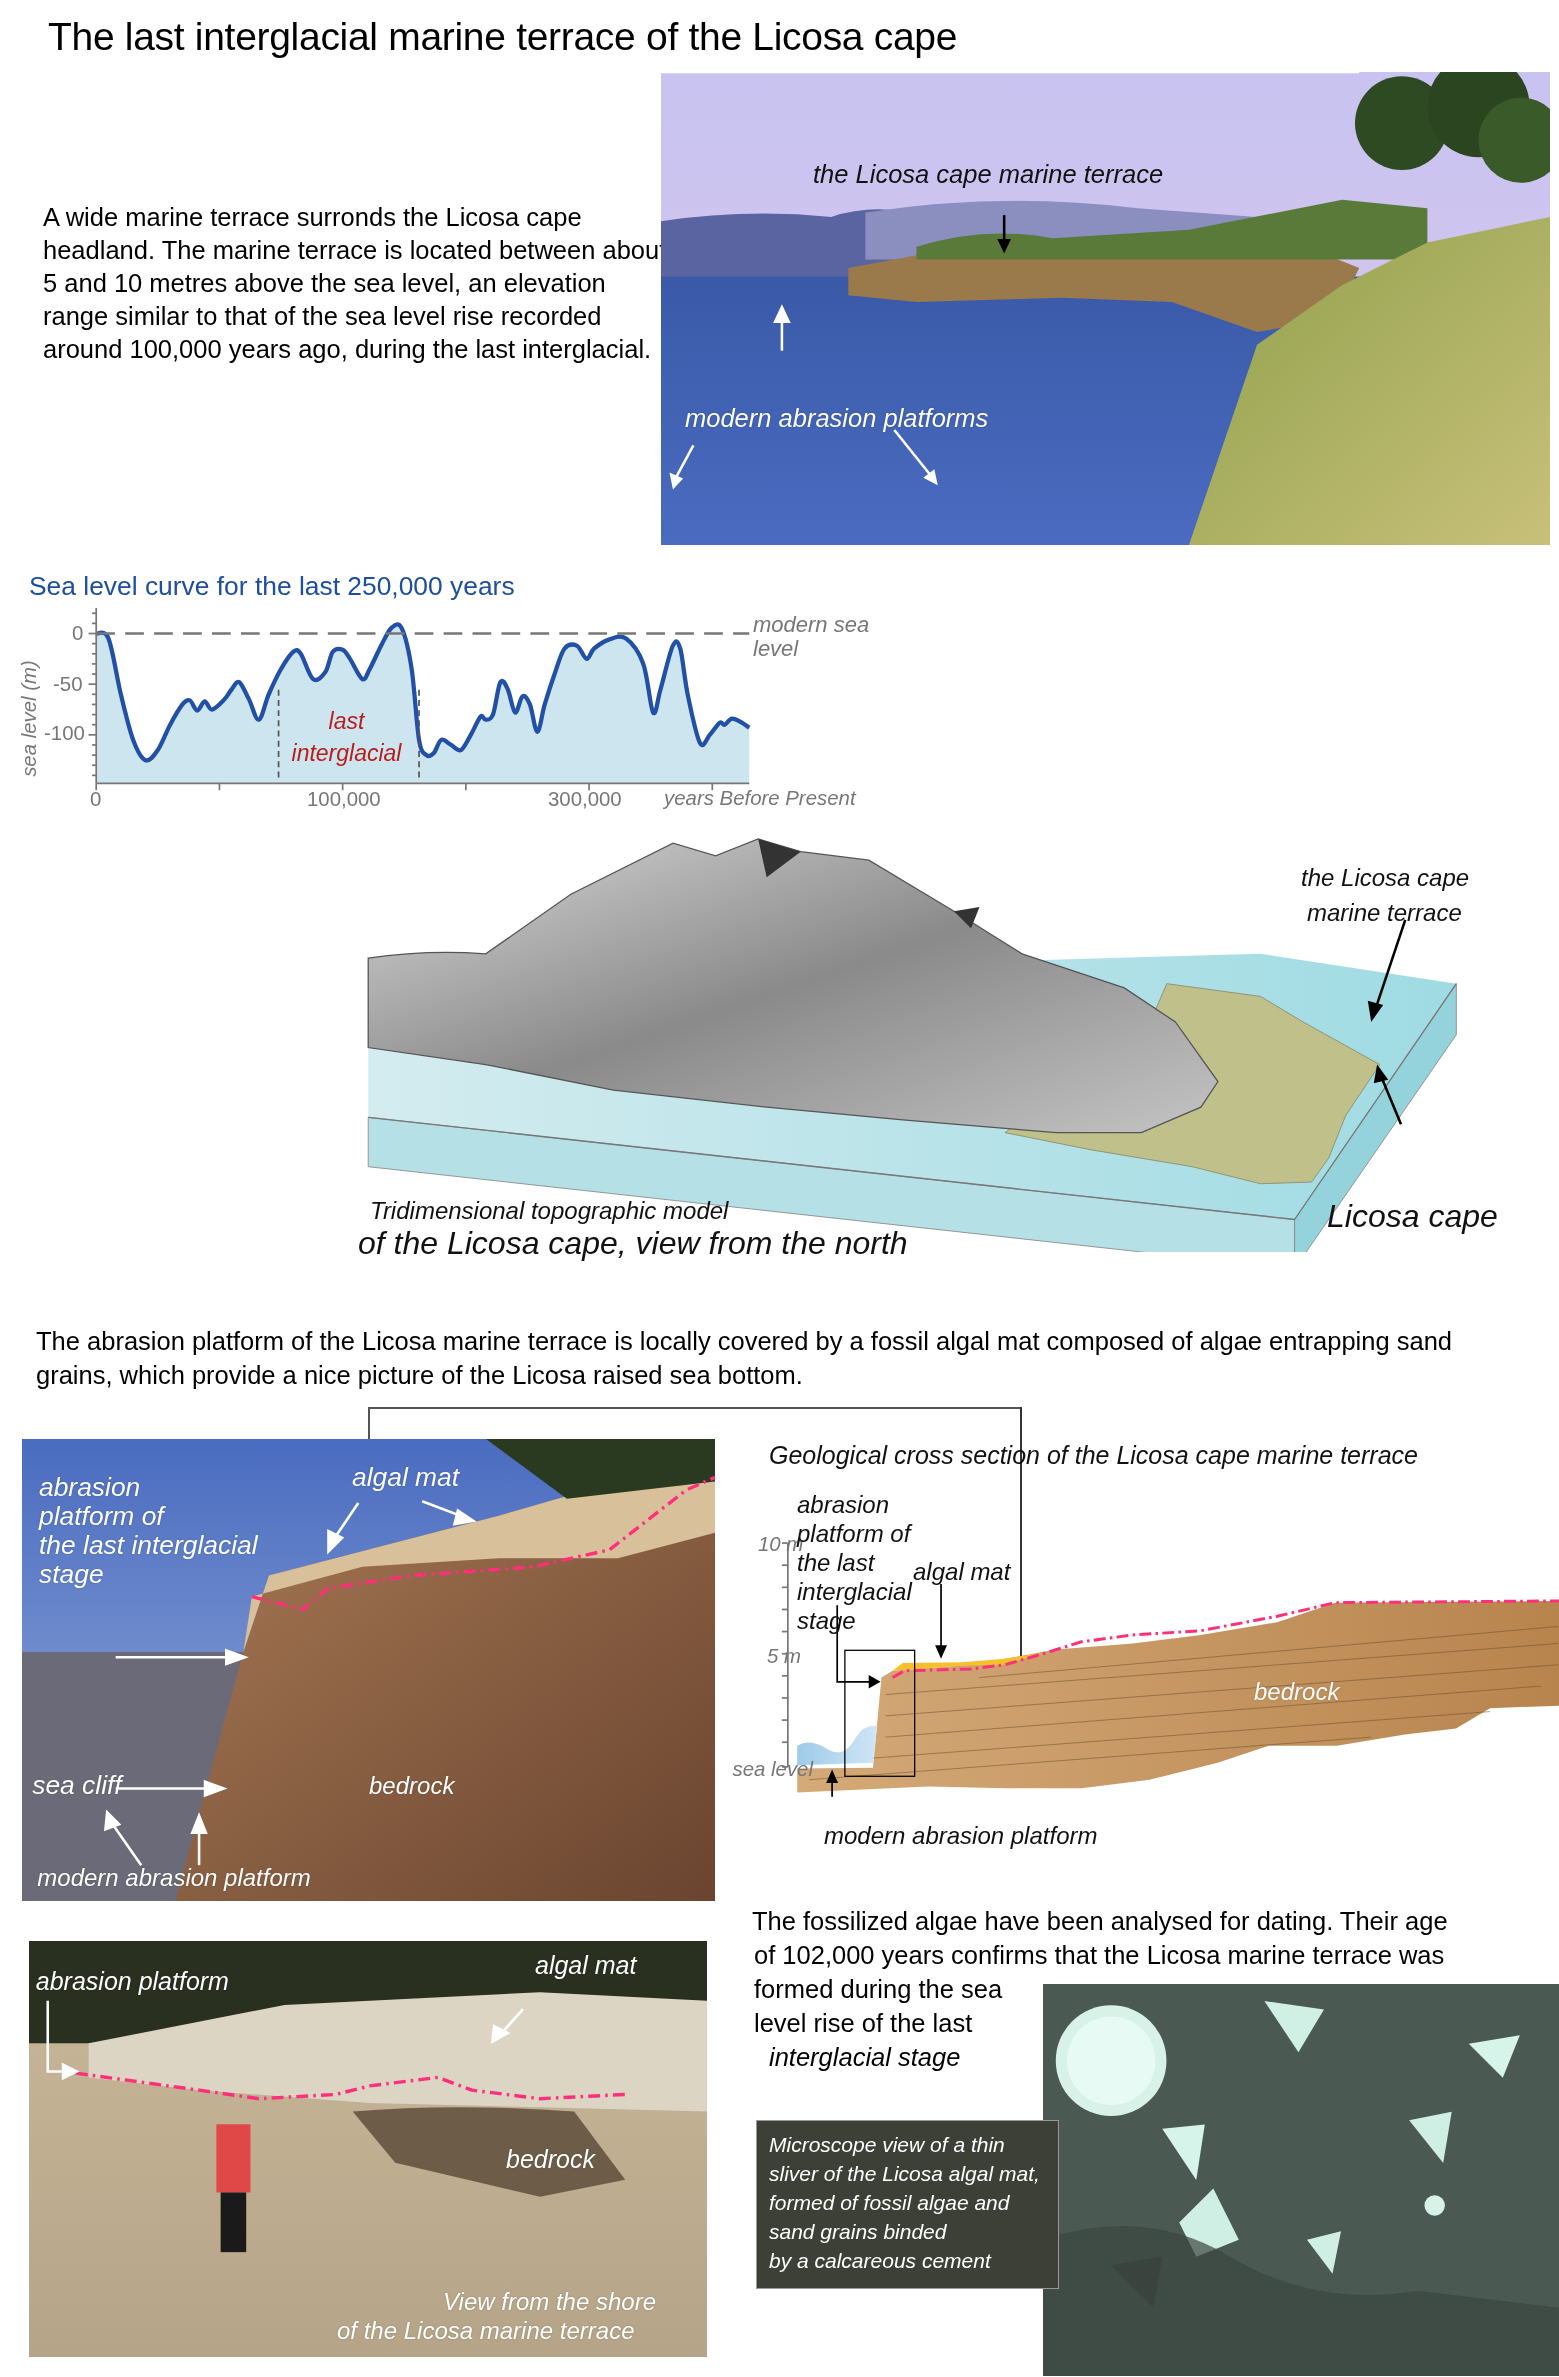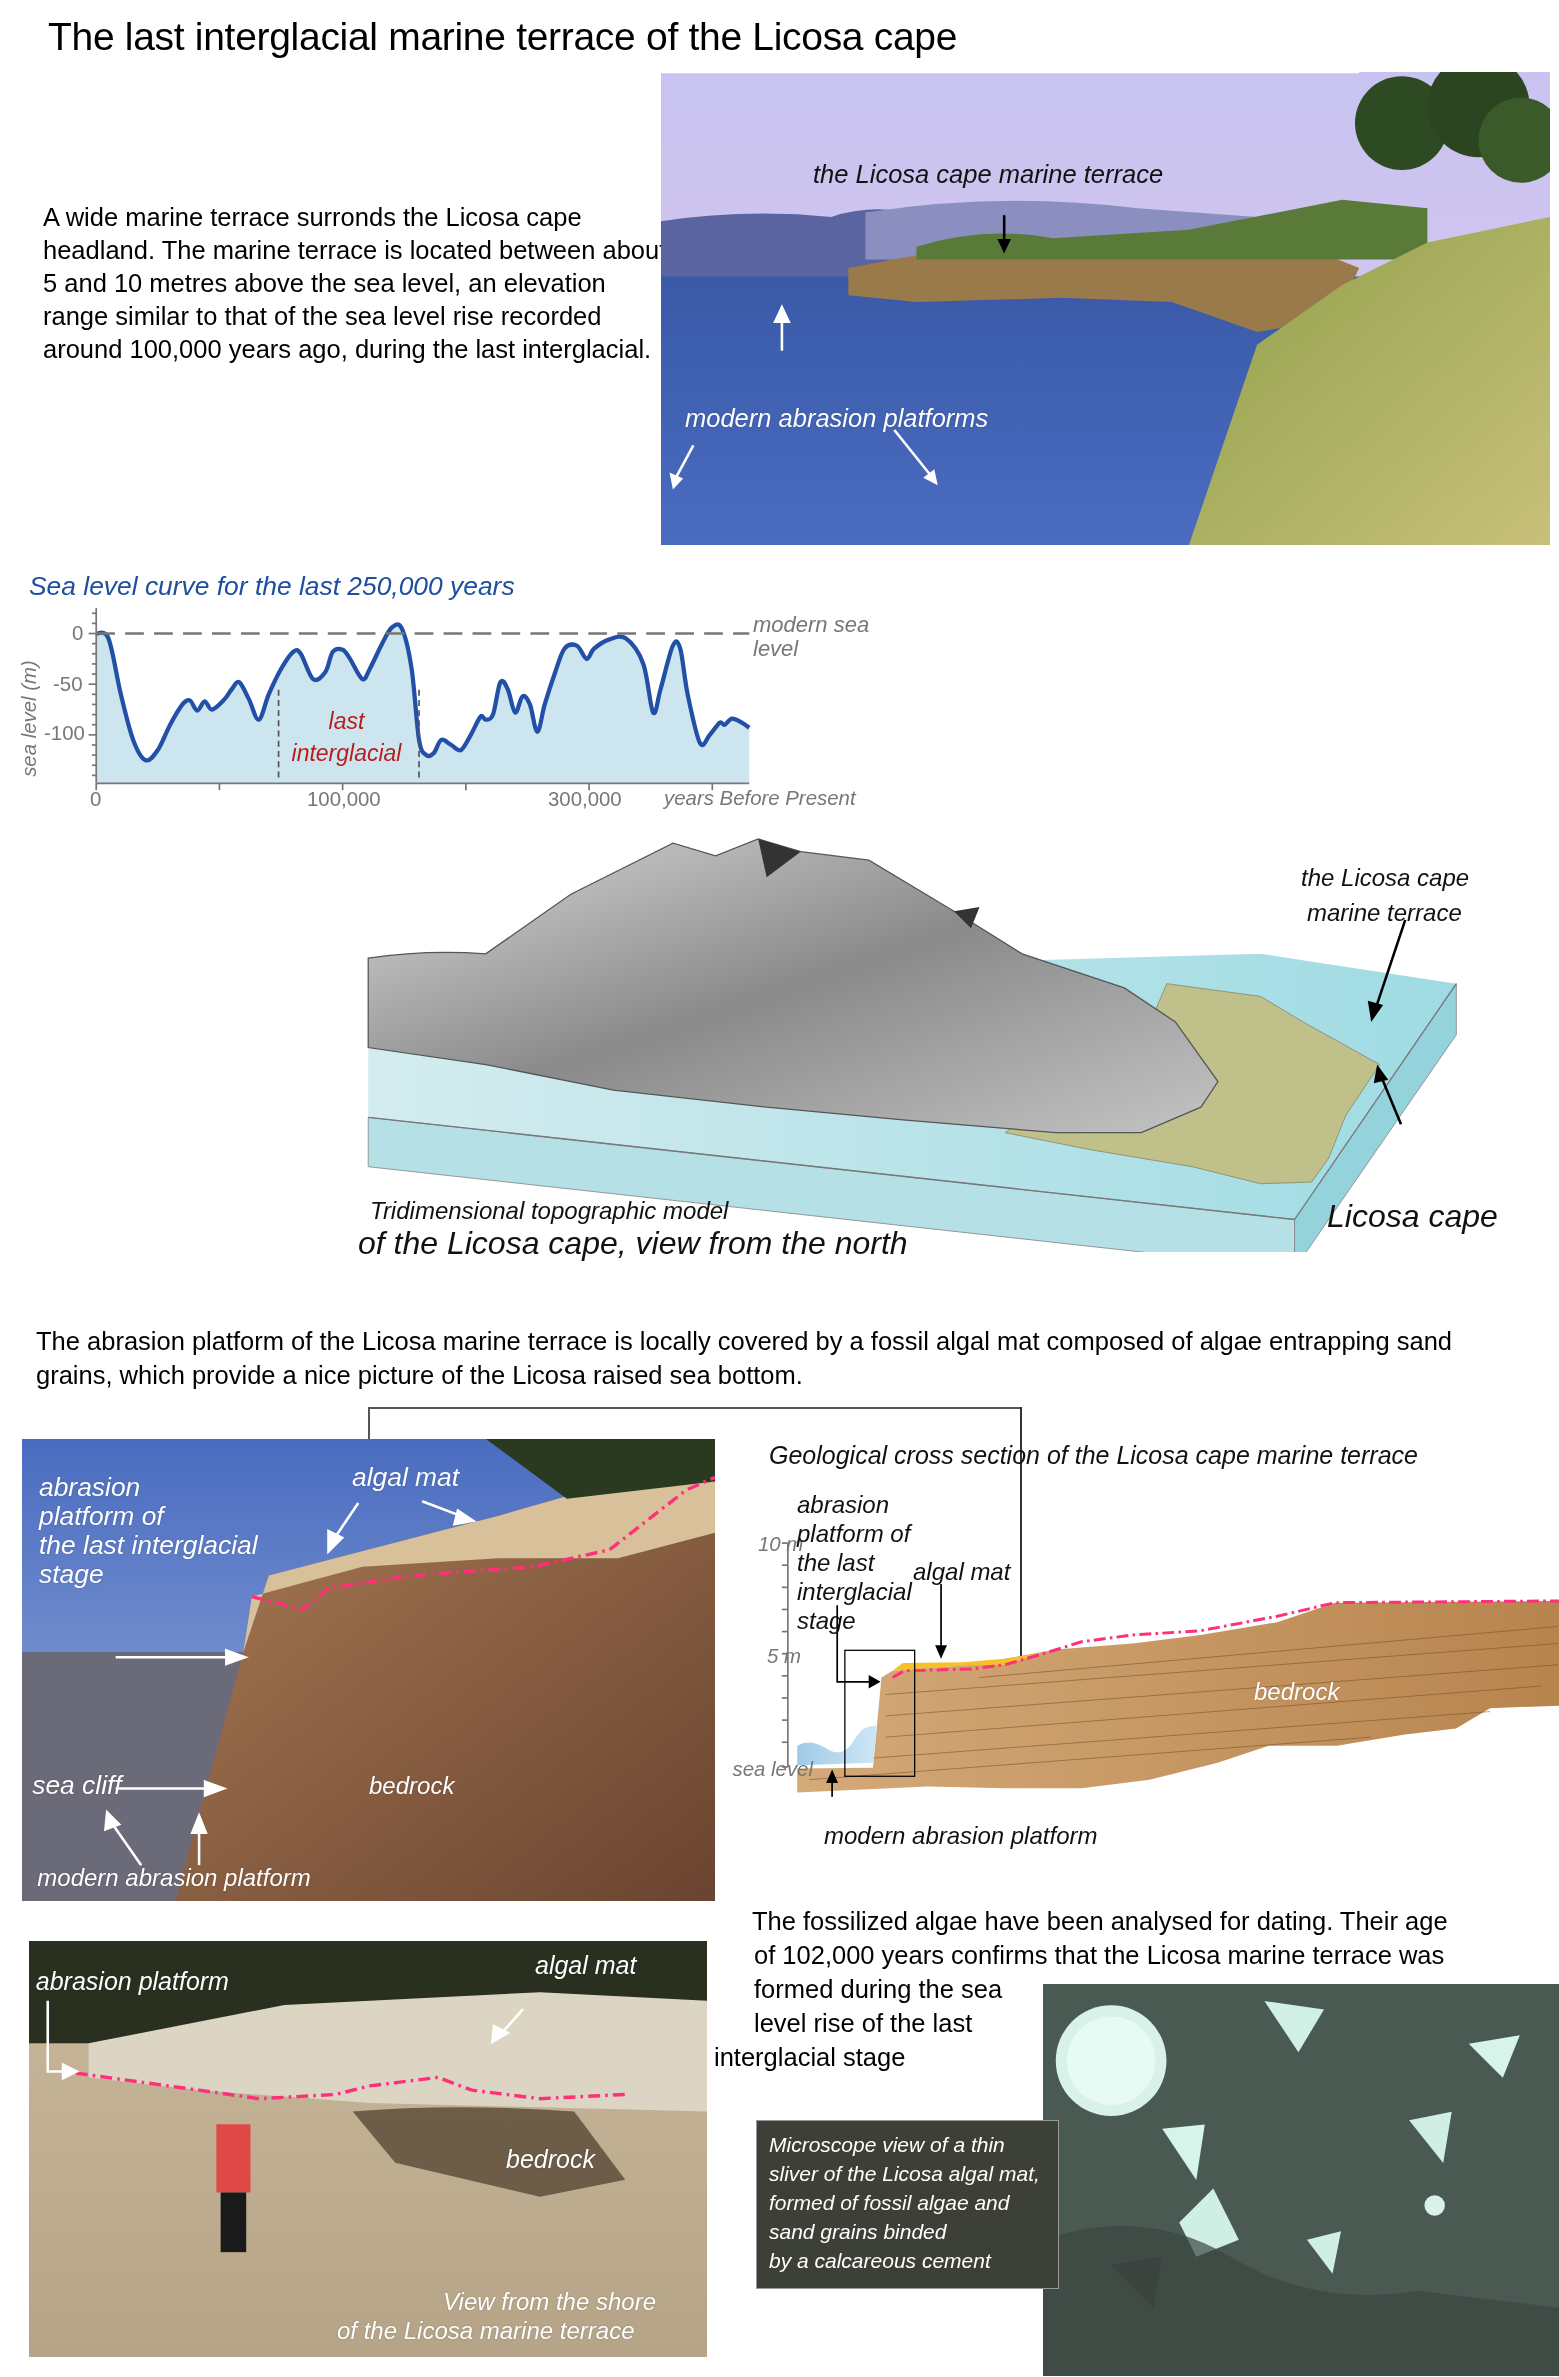--- a/index.html
+++ b/index.html
@@ -7,21 +7,21 @@
   body { position: relative; font-family: "Liberation Sans", sans-serif; color: #000; }
   .abs { position: absolute; }
   .it { font-style: italic; }
   .title { left: 48px; top: 15.3px; font-size: 39px; letter-spacing: -0.3px; white-space: nowrap; }
   .intro { left: 43px; top: 201px; width: 630px; font-size: 25.5px; line-height: 33px; }
   .photo { overflow: hidden; }
   .photo svg { display: block; width: 100%; height: 100%; }
   .lbl-w { color: #fff; font-style: italic; font-size: 26.4px; line-height: 29px; white-space: nowrap; text-shadow: 0 0 1.7px rgba(0,0,0,0.25); }
   .lbl-b { color: #111; font-style: italic; font-size: 26.4px; line-height: 29px; white-space: nowrap; }
   .para { font-size: 25.5px; line-height: 34px; }
-  .chart-title { left: 29px; top: 571px; font-size: 26.4px; font-style: italic; color: #1e4ea0; white-space: nowrap; }
+  .chart-title { left: 29px; top: 571px; font-size: 26.4px; color: #1e4ea0; white-space: nowrap; }
   .axis-lbl { color: #777; font-size: 20.4px; white-space: nowrap; }
   .caption-box { background: #3c4036; color: #fff; font-style: italic; font-size: 21px; line-height: 29px; padding: 8.5px 12px; border: 0.9px solid #999; }
 </style>
 </head>
 <body>
 
 <div class="abs title">The last interglacial marine terrace of the Licosa cape</div>
 
 <div class="abs intro">A wide marine terrace surronds the Licosa cape headland. The marine terrace is located between about 5 and 10 metres above the sea level, an elevation range similar to that of the sea level rise recorded around 100,000 years ago, during the last interglacial.</div>
 
@@ -303,21 +303,21 @@
   <div class="abs lbl-w" style="left:506px; top:10.2px; font-size:25px;">algal mat</div>
   <div class="abs lbl-w" style="left:477px; top:204px; font-size:25px;">bedrock</div>
   <div class="abs lbl-w" style="left:414px; top:346px; font-size:24px;">View from the shore</div>
   <div class="abs lbl-w" style="left:308px; top:375px; font-size:24px;">of the Licosa marine terrace</div>
 </div>
 
 <div class="abs para" style="left:752px; top:1904px; white-space:nowrap;">The fossilized algae have been analysed for dating. Their age</div>
 <div class="abs para" style="left:754px; top:1938px; white-space:nowrap;">of 102,000 years confirms that the Licosa marine terrace was</div>
 <div class="abs para" style="left:754px; top:1972px; white-space:nowrap;">formed during the sea</div>
 <div class="abs para" style="left:754px; top:2006px; white-space:nowrap;">level rise of the last</div>
-<div class="abs para" style="left:714px; top:2040px; white-space:nowrap;">interglacial stage</div>
+<div class="abs para" style="left:769px; top:2040px; white-space:nowrap;font-style:italic;">interglacial stage</div>
 
 <div class="abs photo" style="left:1043px; top:1984px; width:623px; height:392px; max-width:516px;">
   <svg viewBox="0 0 606 460" preserveAspectRatio="none">
     <rect width="606" height="460" fill="#4a5a52"></rect>
     <circle cx="80" cy="90" r="65" fill="#d8f2ea"></circle>
     <circle cx="80" cy="90" r="52" fill="#e8faf4"></circle>
     <polygon points="260,20 330,30 300,80" fill="#d0f0e6"></polygon>
     <polygon points="140,170 190,165 180,230" fill="#d6f4ea"></polygon>
     <polygon points="160,280 200,240 230,300 180,320" fill="#cfeee4"></polygon>
     <polygon points="430,160 480,150 470,210" fill="#cfeee4"></polygon>

